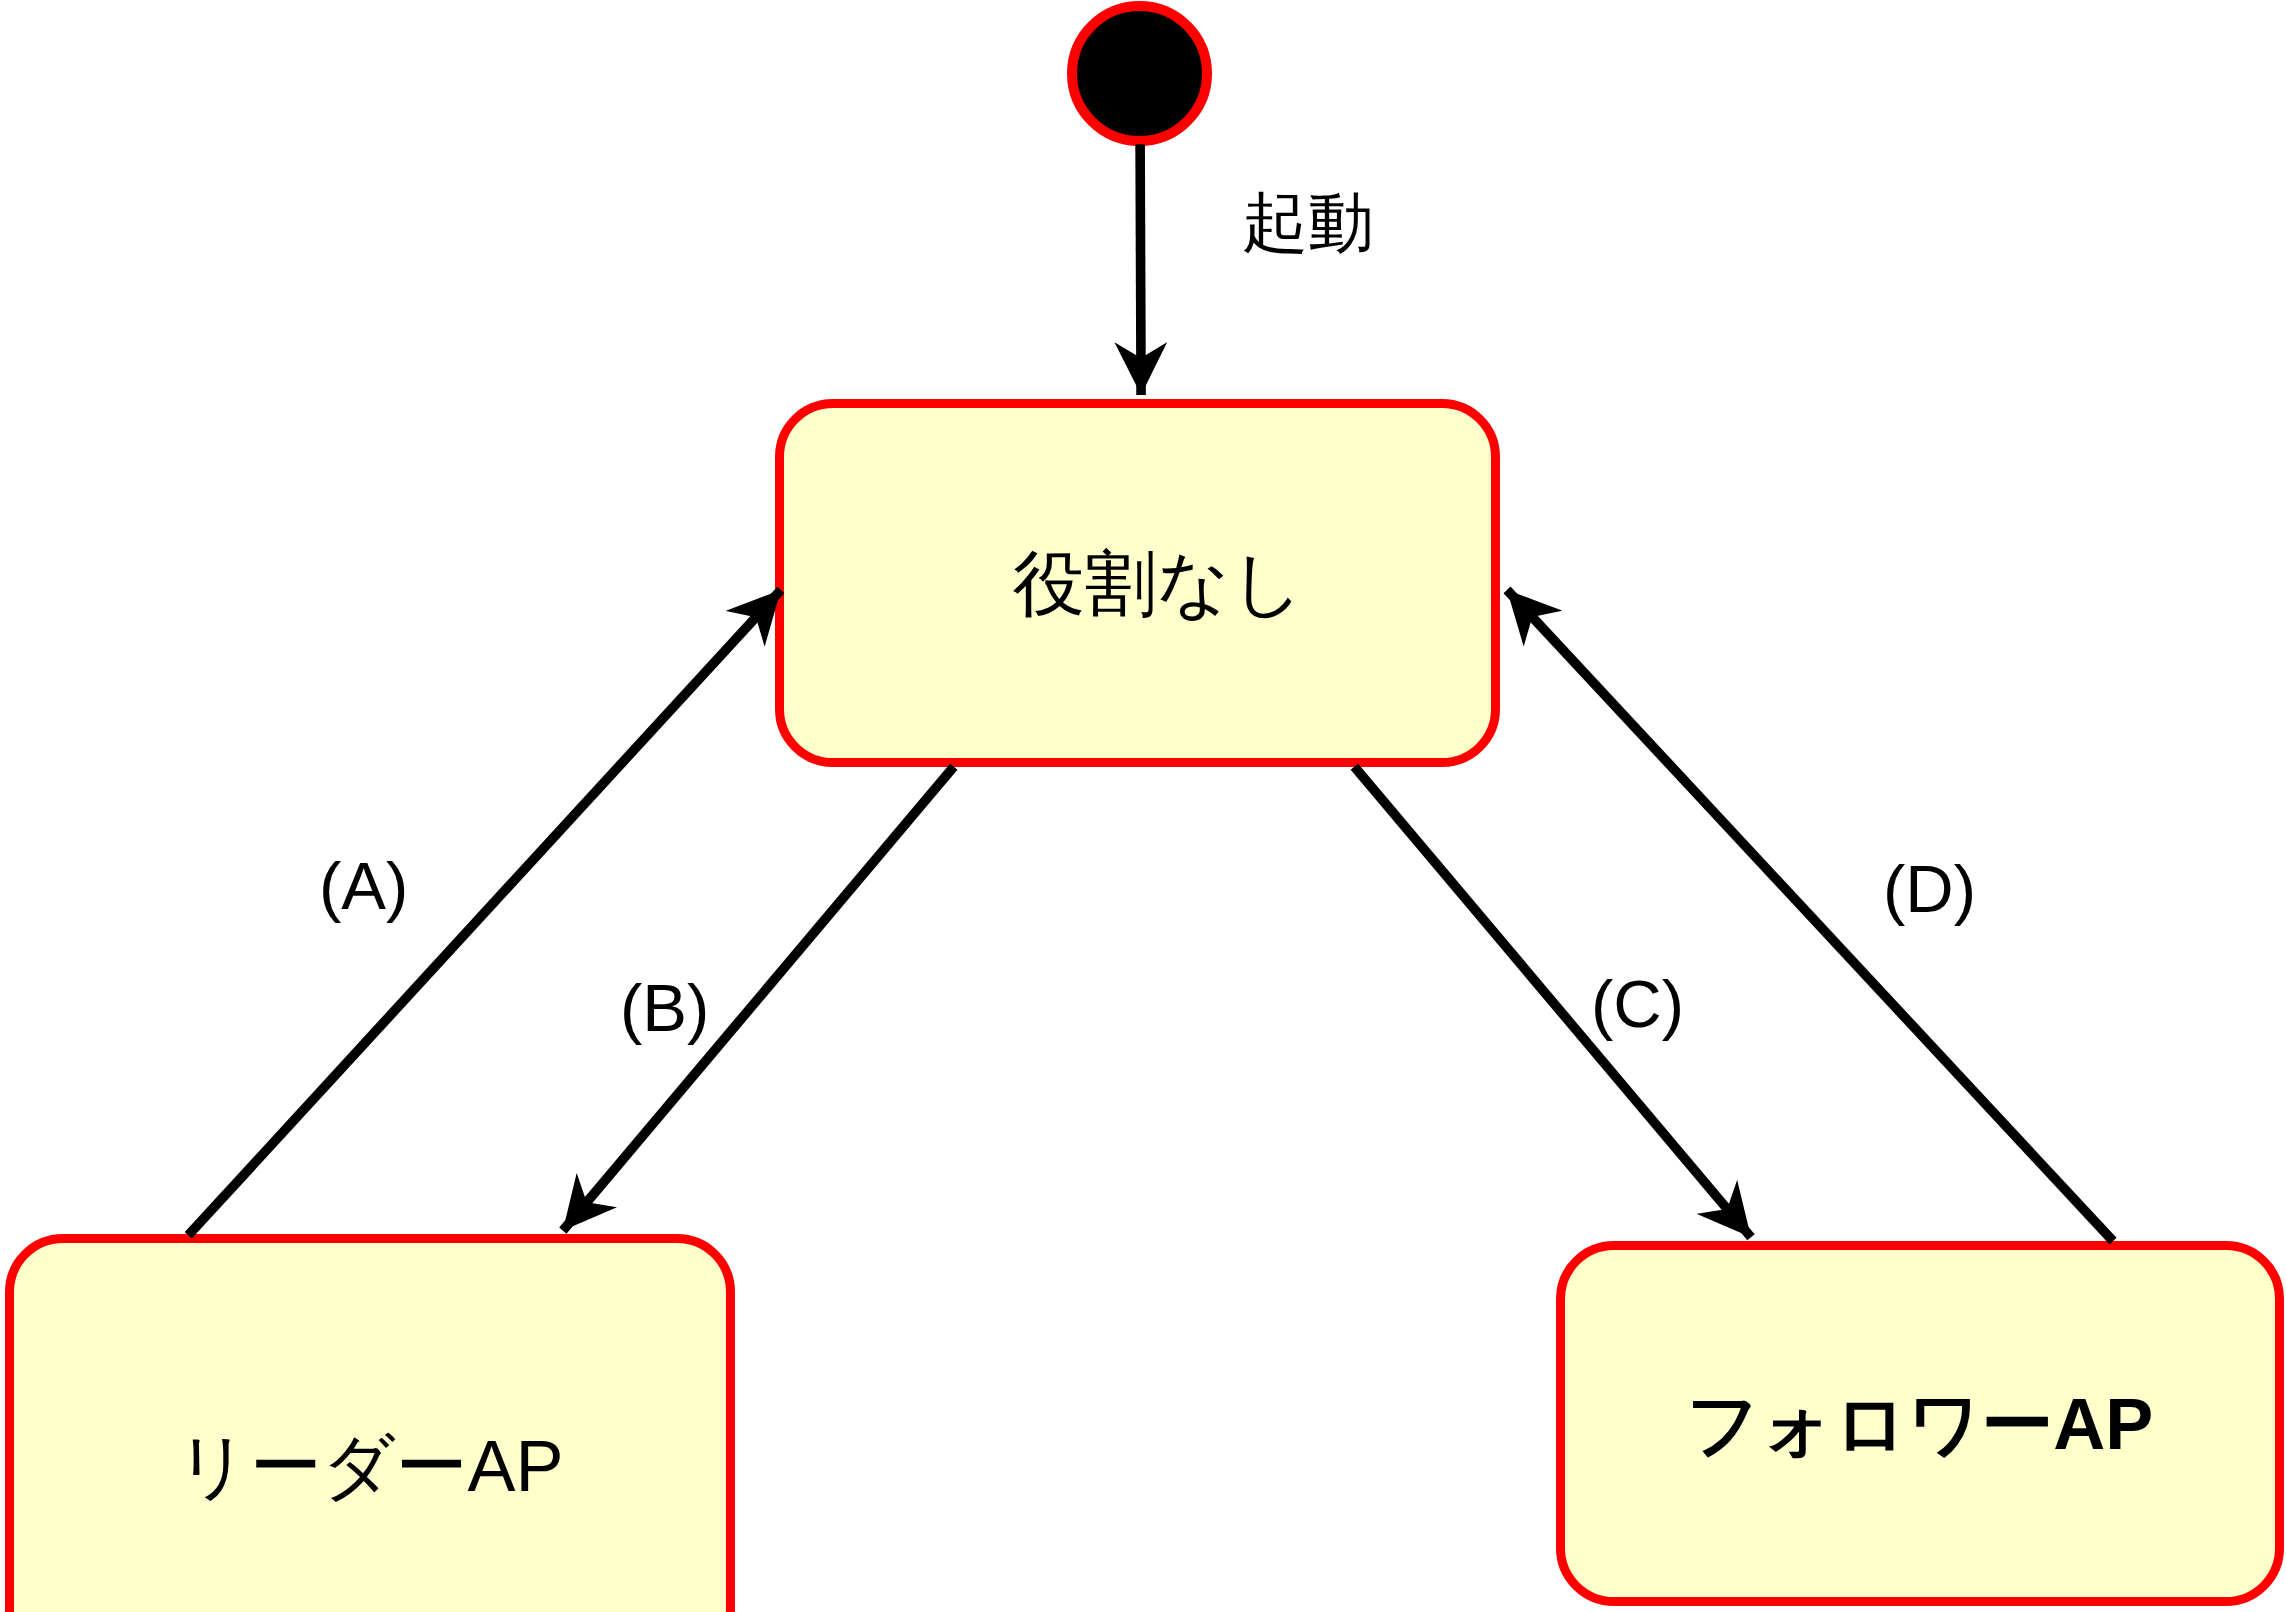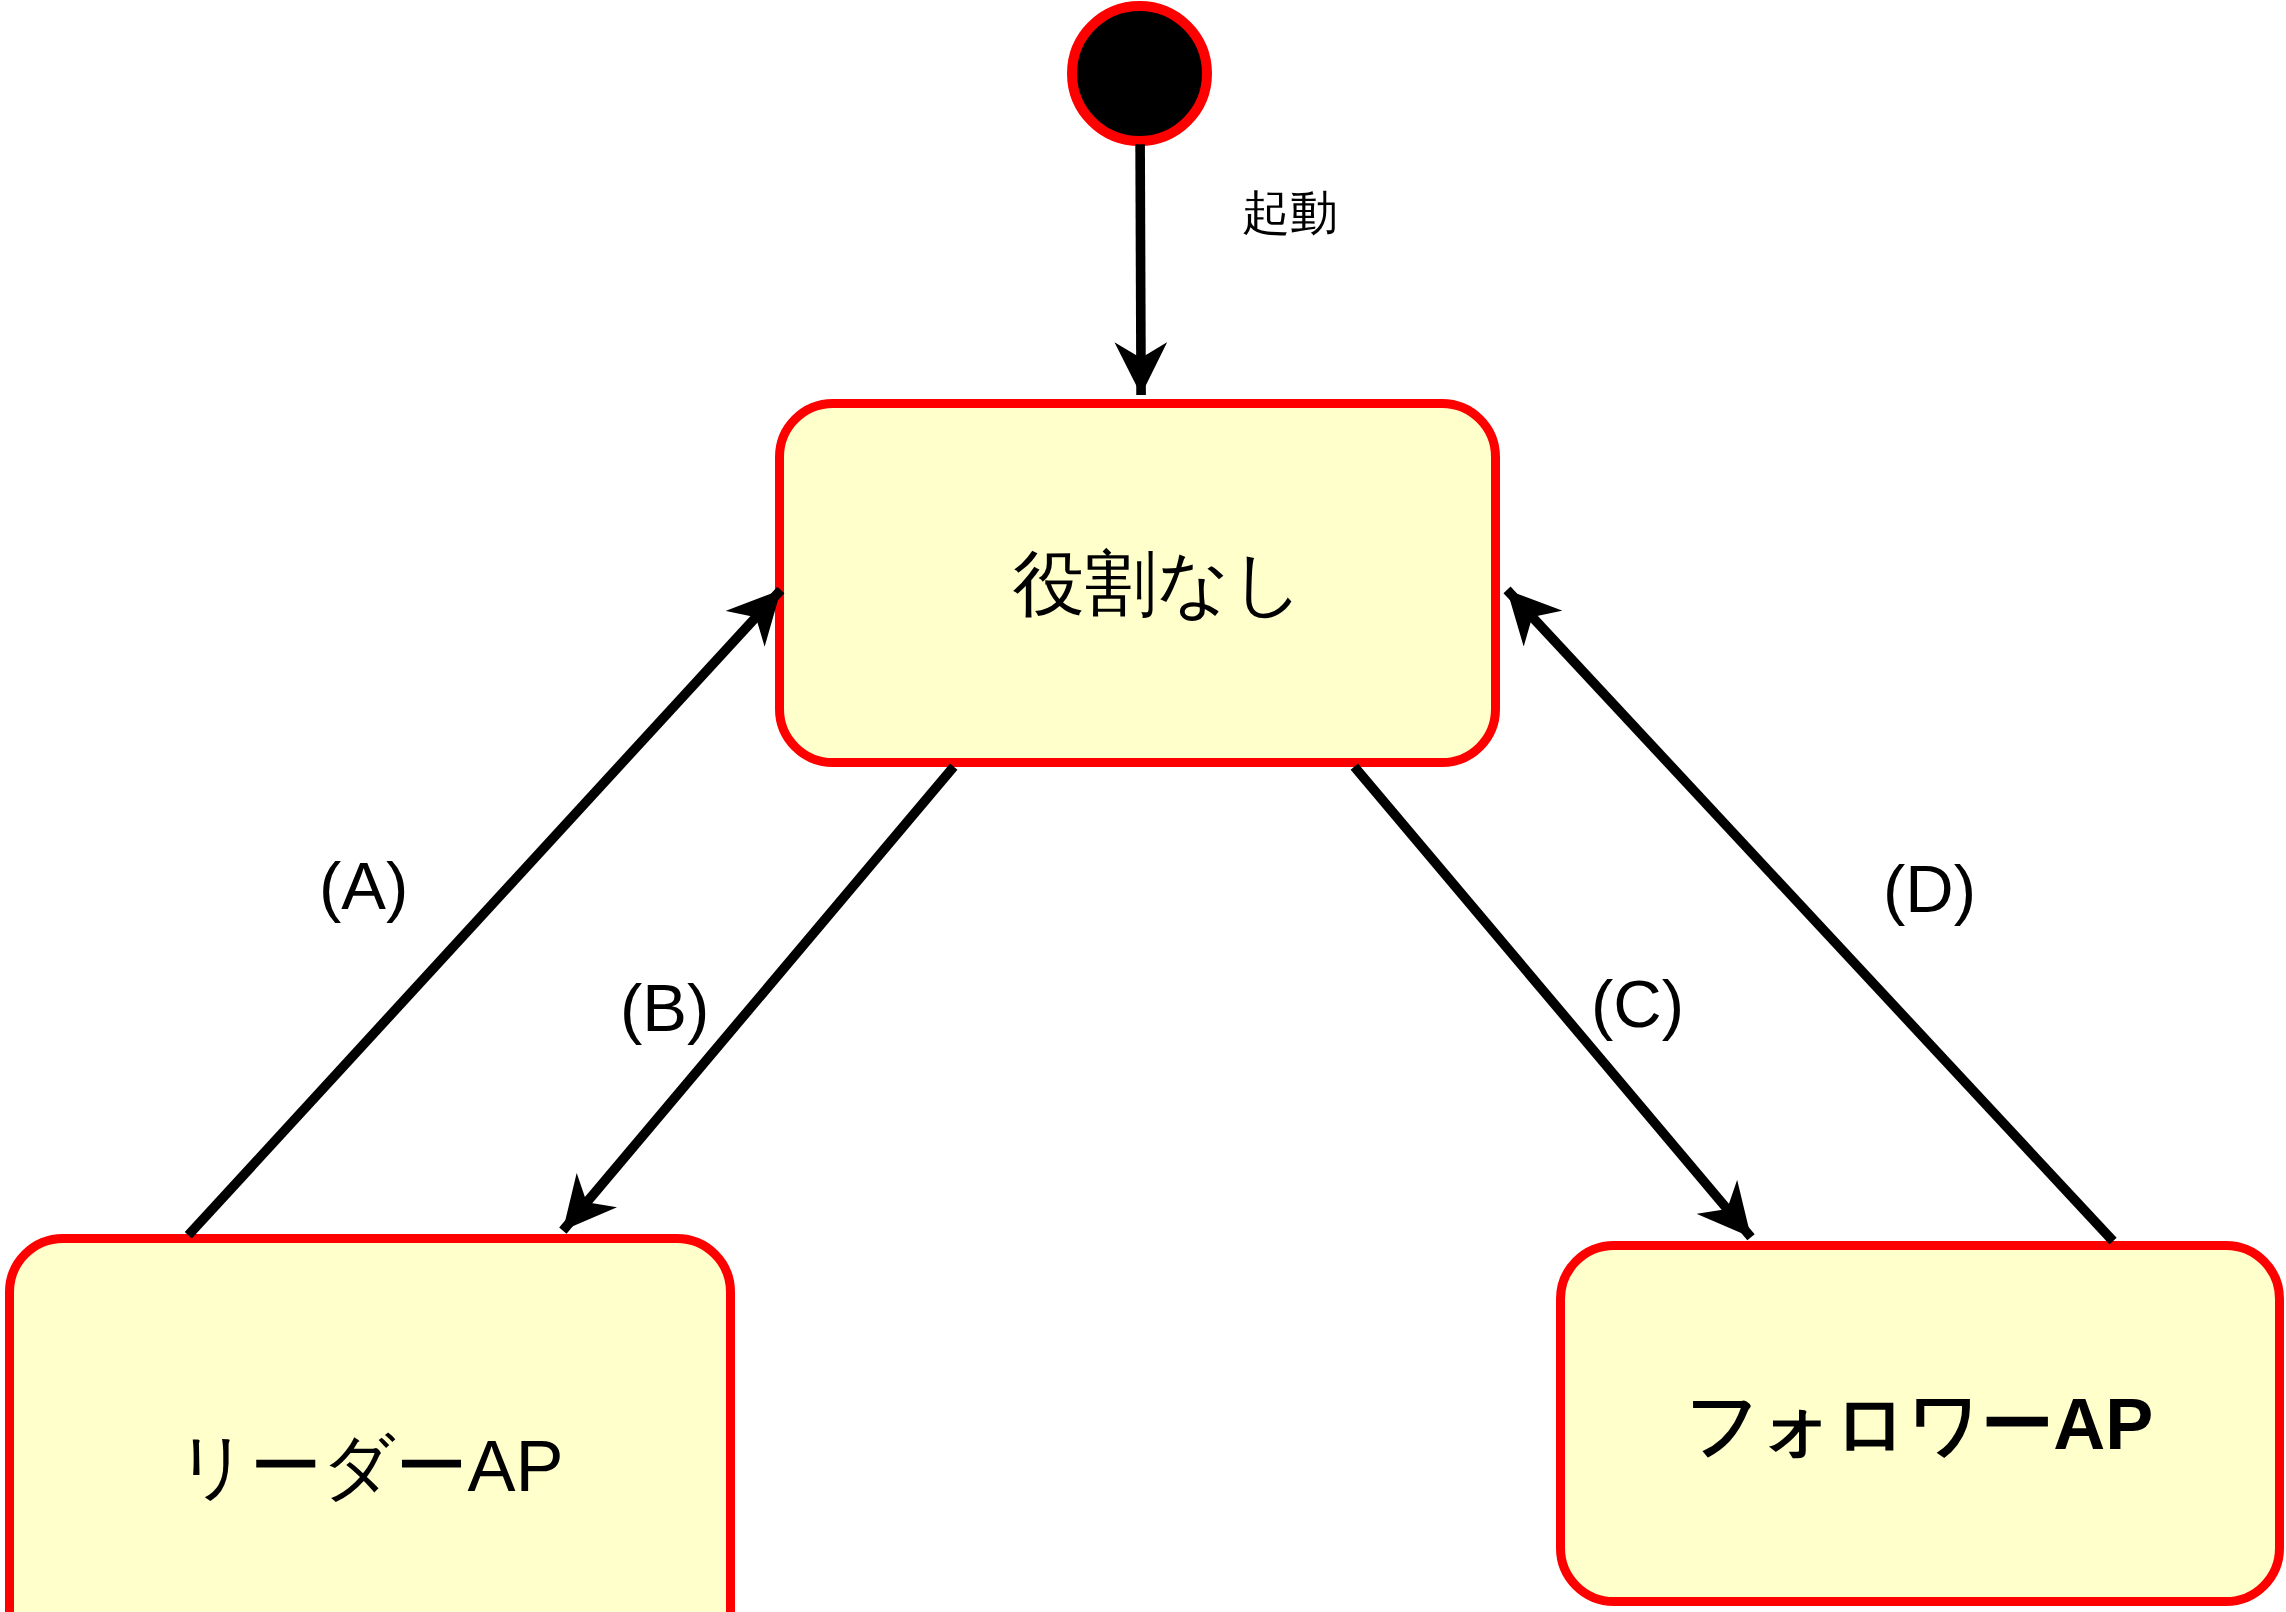--- a/index.html
+++ b/index.html
@@ -41,21 +41,21 @@
     background: #000000;
     border: 10.6px solid #FF0000;
     border-radius: 50%;
   }
   .edge-label {
     position: absolute;
     font-size: 67px;
     line-height: 1.08;
     white-space: nowrap;
   }
-  #label-start { left: 1242px; top: 187px; font-size: 48px; }
+  #label-start { left: 1242px; top: 187px; font-size: 66px; }
   #label-a { left: 319px;  top: 850px;  }
   #label-b { left: 620px;  top: 972px; }
   #label-c { left: 1591px; top: 968px; }
   #label-d { left: 1883px; top: 853px;  }
 </style>
 </head>
 <body>
 
 <div class="canvas">
 

